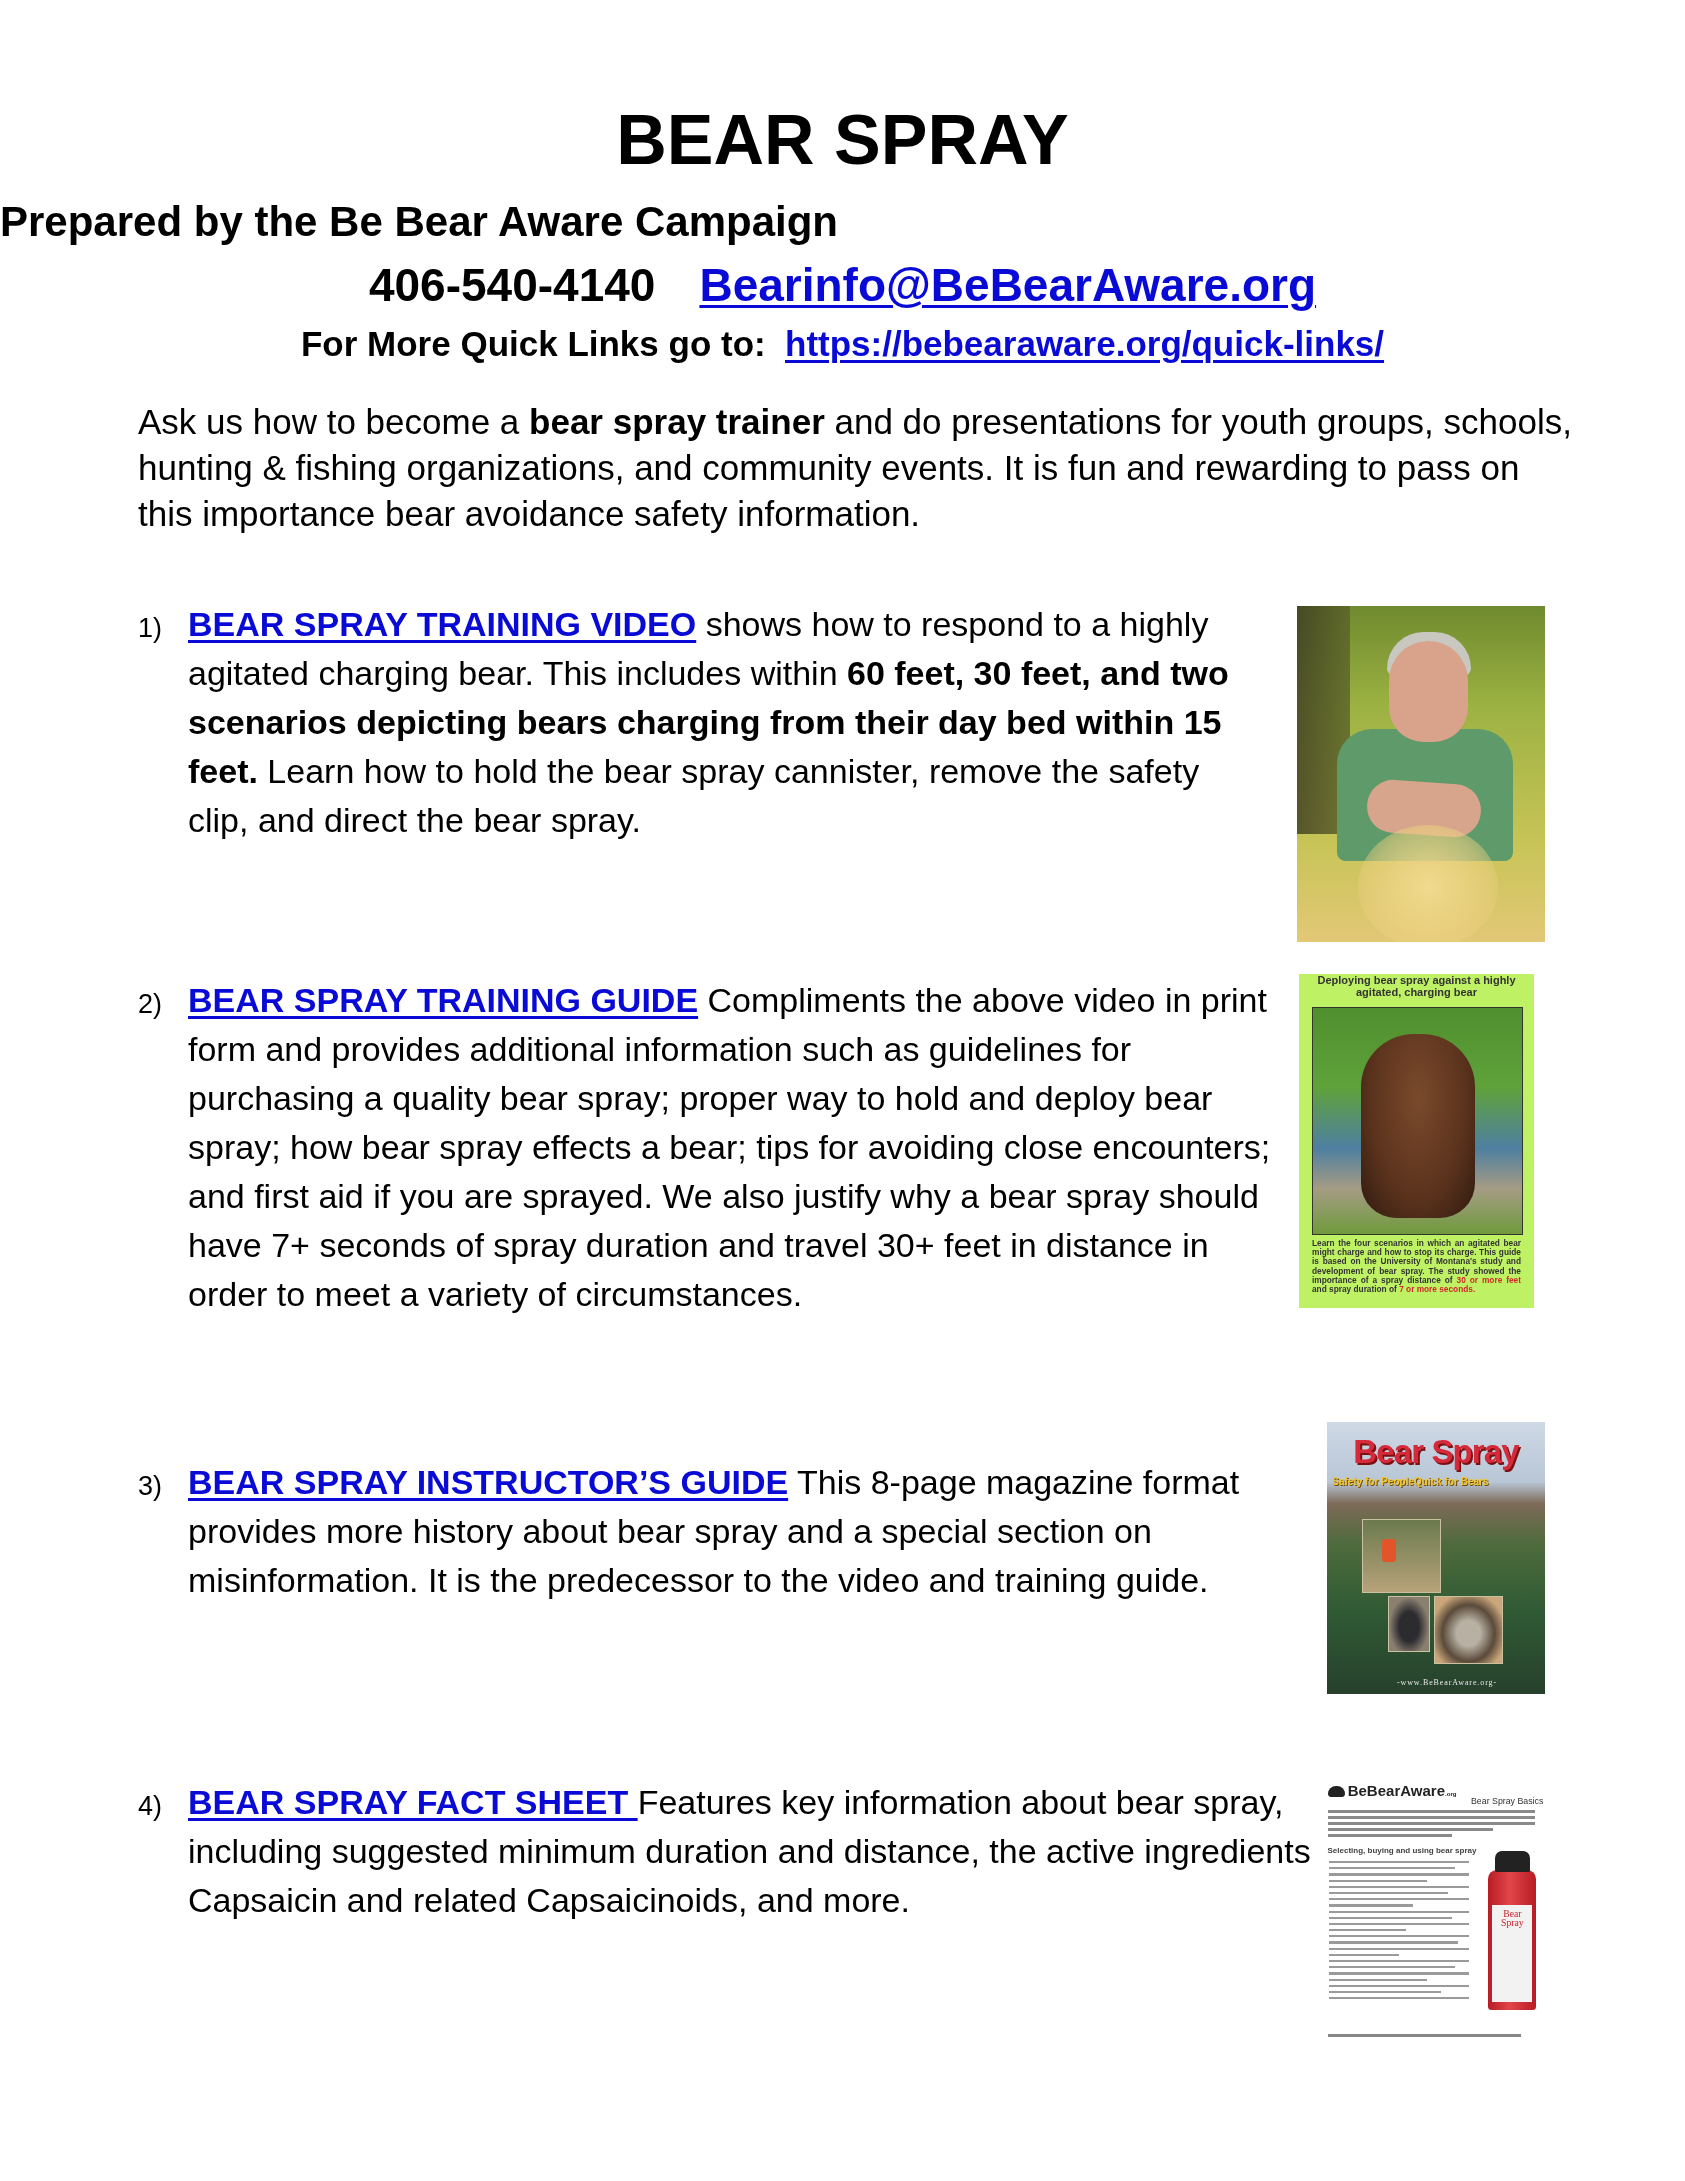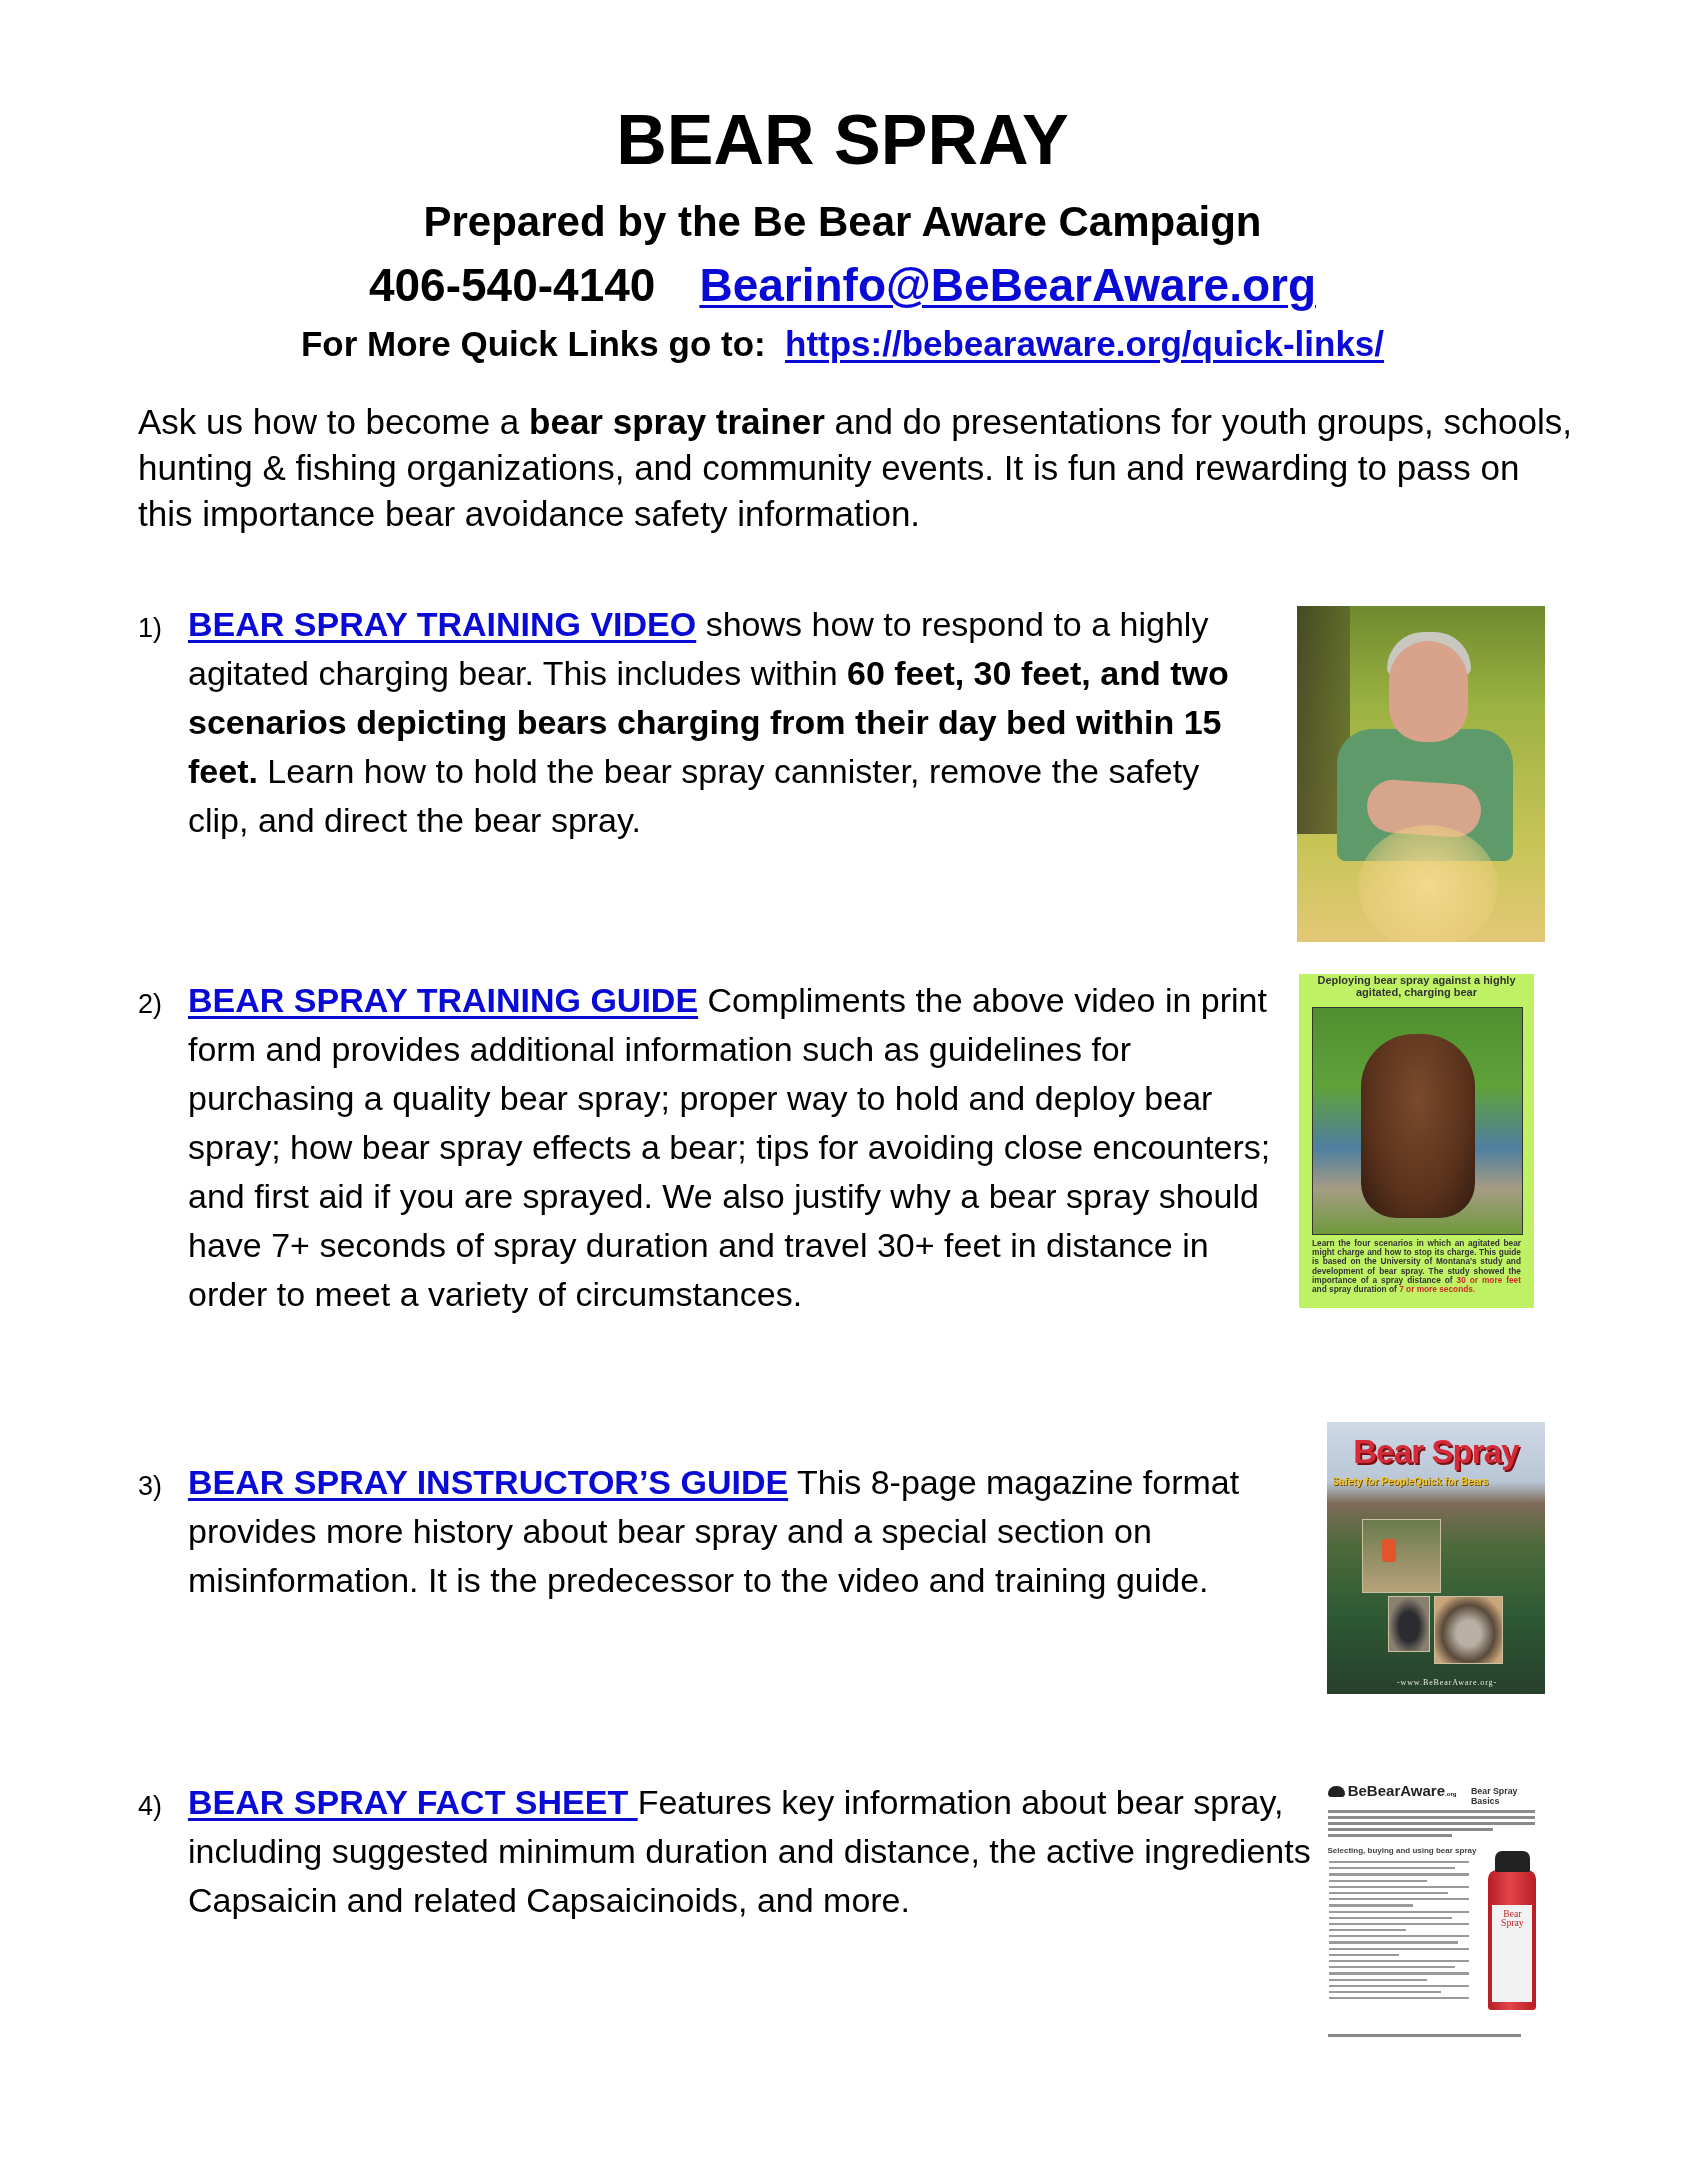--- a/index.html
+++ b/index.html
@@ -3,21 +3,21 @@
 <meta charset="utf-8">
 <style>
   html, body { margin: 0; padding: 0; background: #ffffff; }
   body {
     width: 1685px; height: 2181px; position: relative; overflow: hidden;
     font-family: "Liberation Sans", sans-serif; color: #000;
   }
   .abs { position: absolute; }
   a.link { color: #0a0ad6; text-decoration: underline; text-decoration-thickness: 2.6px; text-underline-offset: 4.4px; font-weight: bold; }
   .title { left: 0; width: 1685px; top: 98px; text-align: center; font-size: 70px; font-weight: bold; letter-spacing: 0px; line-height: 84px; }
-  .subtitle { left: 0; width: 1685px; top: 195px; text-align: center; font-size: 42px; font-weight: bold; line-height: 53px; }
+  .subtitle { left: 0; width: 1685px; top: 195px; font-size: 42px; font-weight: bold; line-height: 53px; }
   .contact { left: 0; width: 1685px; top: 262px; text-align: center; font-size: 46px; font-weight: bold; line-height: 46px; }
   .contact .phone { margin-right: 44px; }
   .quick { left: 0; width: 1685px; top: 321px; text-align: center; font-size: 35px; font-weight: bold; line-height: 46px; }
   .quick .lbl { margin-right: 19.3px; }
   .intro { left: 138px; top: 399px; width: 1440px; font-size: 35px; line-height: 46px; }
   .item { left: 138px; width: 1141px; font-size: 34px; line-height: 49px; }
   .item .num { position: absolute; left: 0; top: 3.5px; font-size: 27px; }
   .item .body { margin-left: 50px; }
   .item b { font-weight: bold; }
   .thumb { overflow: hidden; }
@@ -52,21 +52,21 @@
   .mag .p1 .hunter { position:absolute; left:19.3px; top:19.3px; width:14px; height:23px; background:#e2552a; border-radius:3.5px; }
   .mag .p2 { position:absolute; left:61px; top:174px; width:40px; height:54px; border:1.8px solid #c9c1a0; background: radial-gradient(ellipse at 50% 55%, #2c2b30 35%, #8a8070 70%); }
   .mag .p3 { position:absolute; left:107px; top:174px; width:67px; height:66px; border:1.8px solid #c9c1a0; background: radial-gradient(ellipse at 50% 55%, #b7b0a3 25%, #5a4a3a 55%, #caa67a 80%); }
   .mag .url { position:absolute; left:0; bottom:7px; width:240px; text-align:center; font-size:8px; color:#e8e8e8; letter-spacing:0.9px; font-family: "Liberation Serif", serif; }
 
   
   .fact { left: 1317px; top: 1778px; width: 228px; height: 272px; background:#fff; }
   .fact .logo { position:absolute; left:10.5px; top:3.5px; font-size:15px; font-weight:bold; color:#222; }
   .fact .logo .paw { display:inline-block; width:17.6px; height:10.5px; background:#222; border-radius:8.8px 8.8px 3.5px 3.5px; margin-right:2.6px; vertical-align:middle; }
   .fact .logo small { font-size:6.1px; }
-  .fact .hd { position:absolute; left:123px; top:8px; font-size:8.8px; font-weight:bold; color:#333;padding-left:31px; }
+  .fact .hd { position:absolute; left:123px; top:18px; font-size:8.8px; font-weight:normal; color:#333;padding-left:31px; }
   .fact .lines { position:absolute; left:10.5px; top:32px; width:207px; }
   .fact .ln { height:2.6px; background:#8a8a8a; margin-bottom:3.5px; }
   .fact .sh { position:absolute; left:10.5px; top:68px; font-size:8px; font-weight:bold; color:#444; }
   .fact .blist { position:absolute; left:12.3px; top:83px; width:140px; }
   .fact .blist .ln { background:#9a9a9a; height:2.2px; margin-bottom:4px; }
   .fact .can { position:absolute; left:171px; top:92px; width:48px; height:140px; border-radius:8.8px 8.8px 3.5px 3.5px;
     background: linear-gradient(90deg,#b81c24,#e2464a 45%,#b81c24); }
   .fact .can .cap { position:absolute; left:7px; top:-19.3px; width:35px; height:21px; background:#222; border-radius:7px 7px 1.8px 1.8px; }
   .fact .can .label { position:absolute; left:4.4px; top:35px; width:40px; height:97px; background:#f2f2f2; }
   .fact .can .label span { display:block; text-align:center; font-family: "Liberation Serif", serif; color:#c8232b; font-size:9.7px; line-height:9.7px; margin-top:3.5px; }

